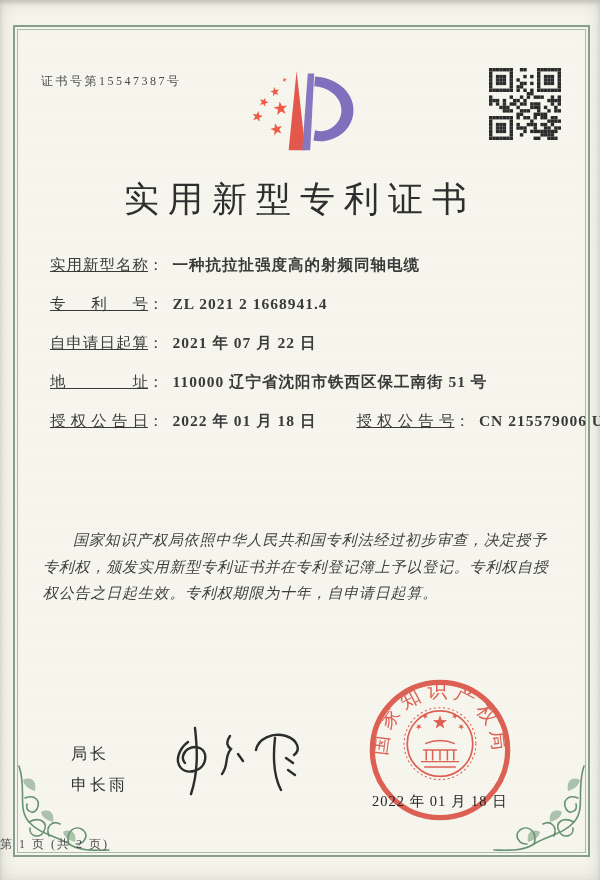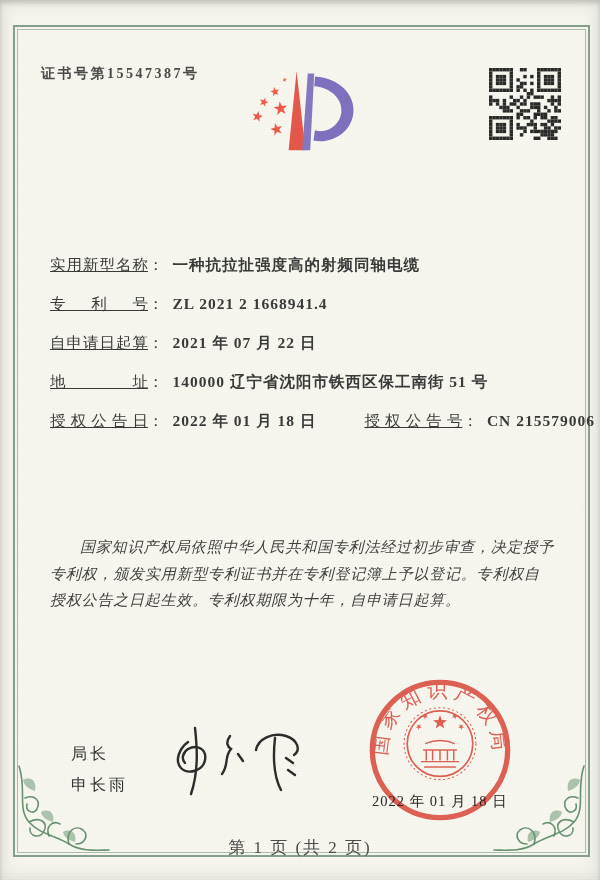--- a/index.html
+++ b/index.html
@@ -20,56 +20,56 @@
   
   .frame-outer{
     position:absolute;left:13px;top:25px;right:10px;bottom:23px;
     border:2px solid #84a08a;
   }
   .frame-inner{
     position:absolute;inset:2px;
     border:1px solid #a9bcab;
   }
   .cert-no{
-    position:absolute;left:41px;top:65px;
-    font-size:14px;letter-spacing:2.5px;color:#4a4a4a;font-weight:bold;
+    position:absolute;left:41px;top:73px;
+    font-size:12px;letter-spacing:2.5px;color:#4a4a4a;
   }
   .logo{position:absolute;left:243px;top:62px;width:112px;height:98px;}
   .qr{position:absolute;left:489px;top:68px;width:72px;height:72px;}
   .title{
     position:absolute;left:0;right:0;top:176px;
     text-align:center;font-size:35px;letter-spacing:9px;
     color:#2e2e2e;font-weight:500;
   }
   .fields{position:absolute;left:50px;top:256px;right:36px;font-size:15.5px;}
   .frow{margin-bottom:22px;height:17px;line-height:17px;white-space:nowrap;}
   .lbl{
     display:inline-block;width:98px;vertical-align:top;
     text-align:justify;text-align-last:justify;text-decoration:underline;-moz-text-align-last:justify;
   }
   .colon{display:inline-block;}
   .val{margin-left:9px;letter-spacing:1px;font-weight:bold;}
-  .frow-double{display:flex;gap:8px;}
+  .frow-double{display:flex;}
   .pair2{margin-left:40px;}
   .paras{
     position:absolute;left:43px;right:38px;top:527px;
     font-size:15px;line-height:26.5px;letter-spacing:.8px;
     font-style:italic;color:#3f3f3f;
   }
-  .paras p{margin:7px;text-indent:2em;}
+  .paras p{margin:0;text-indent:2em;}
   .director{position:absolute;left:58px;top:738px;font-size:16px;line-height:31px;letter-spacing:3px;color:#333;margin-left:13px;}
   .signature{position:absolute;left:158px;top:720px;width:160px;height:84px;}
   .seal{position:absolute;left:366px;top:676px;width:148px;height:148px;opacity:.88;}
   .seal-date{
     position:absolute;left:372px;top:792px;width:150px;
     font-size:14.5px;letter-spacing:1px;color:#262626;white-space:nowrap;
   }
   .footer{
-    position:absolute;left:0;right:0;top:836px;text-align:center;
-    font-size:17px;letter-spacing:2px;color:#4a4a4a;
+    position:absolute;left:0;right:0;top:836px;
+    font-size:12px;letter-spacing:2px;color:#4a4a4a;
   }
   .ornament{position:absolute;width:96px;height:96px;}
   .orn-left{left:15px;bottom:24px;}
   .orn-right{right:12px;bottom:24px;transform:scaleX(-1);}
 </style>
 </head>
 <body>
 
 <div class="paper">
 
@@ -339,33 +339,34 @@
       <rect x="13.6" y="68.0" width="3.4" height="3.4"></rect>
       <rect x="17.0" y="68.0" width="3.4" height="3.4"></rect>
       <rect x="20.4" y="68.0" width="3.4" height="3.4"></rect>
       <rect x="44.2" y="68.0" width="3.4" height="3.4"></rect>
       <rect x="47.6" y="68.0" width="3.4" height="3.4"></rect>
       <rect x="57.8" y="68.0" width="3.4" height="3.4"></rect>
       <rect x="61.2" y="68.0" width="3.4" height="3.4"></rect>
       <rect x="64.6" y="68.0" width="3.4" height="3.4"></rect>
     </svg>
 
+  <div class="title">实用新型专利证书</div>
 
   <div class="fields">
     <div class="frow">
       <span class="lbl">实用新型名称</span><span class="colon">：</span><span class="val">一种抗拉扯强度高的射频同轴电缆</span>
     </div>
     <div class="frow">
       <span class="lbl">专利号</span><span class="colon">：</span><span class="val">ZL 2021 2 1668941.4</span>
     </div>
     <div class="frow">
       <span class="lbl">自申请日起算</span><span class="colon">：</span><span class="val">2021 年 07 月 22 日</span>
     </div>
     <div class="frow">
-      <span class="lbl">地址</span><span class="colon">：</span><span class="val">140000  辽宁省沈阳市铁西区保工南街 51 号</span>
+      <span class="lbl">地址</span><span class="colon">：</span><span class="val">110000  辽宁省沈阳市铁西区保工南街 51 号</span>
     </div>
     <div class="frow frow-double">
       <span>
         <span class="lbl">授权公告日</span><span class="colon">：</span><span class="val">2022 年 01 月 18 日</span>
       </span>
       <span class="pair2">
         <span class="lbl">授权公告号</span><span class="colon">：</span><span class="val">CN 215579006 U</span>
       </span>
     </div>
   </div>

